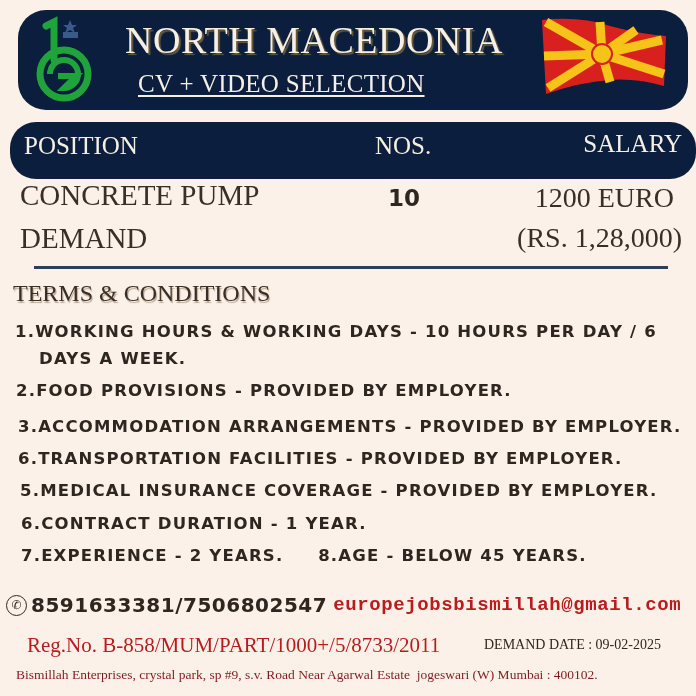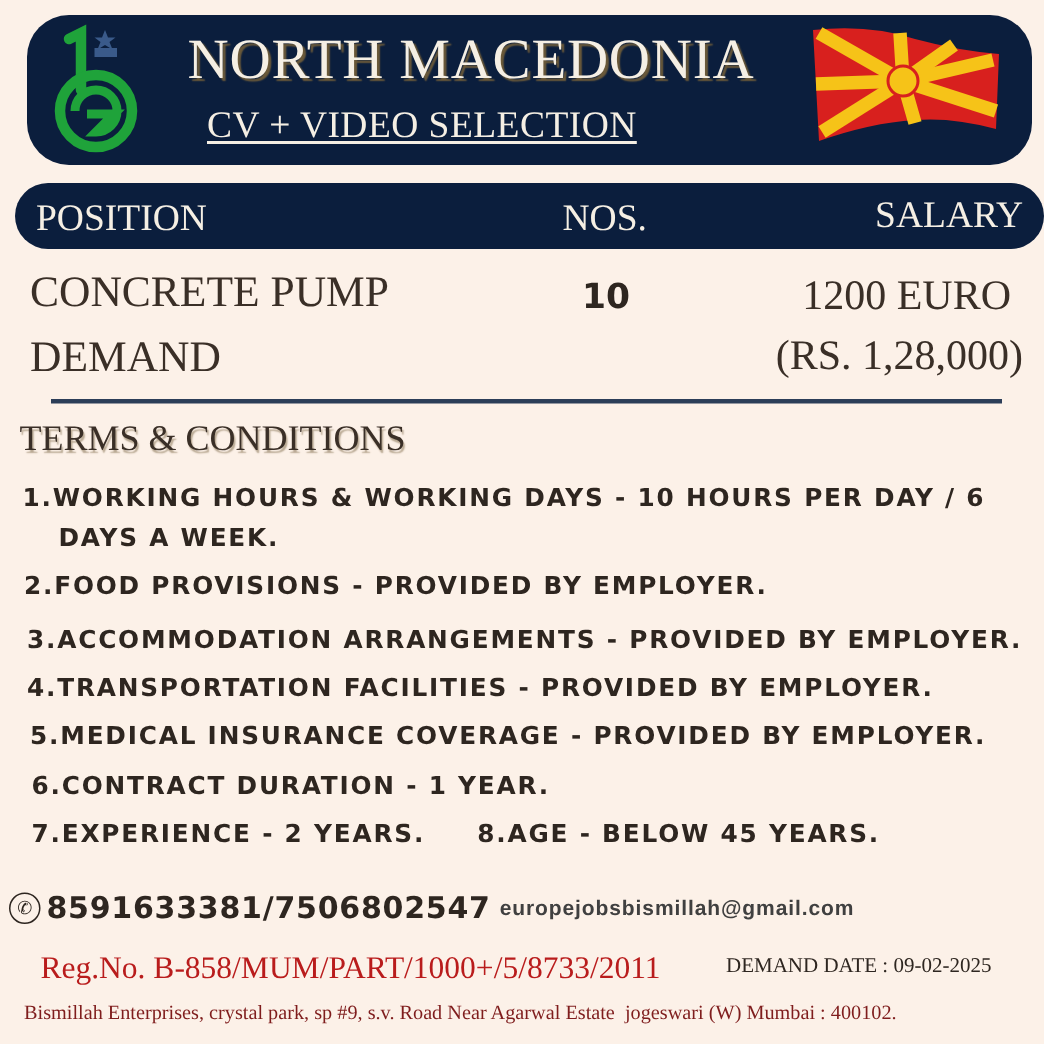--- a/index.html
+++ b/index.html
@@ -2,32 +2,32 @@
 <html><head>
 <meta charset="utf-8">
 <style>
   html, body { margin:0; padding:0; }
   body { width:696px; height:696px; background:#fcf1e8; position:relative; overflow:hidden; font-family:"Liberation Sans", sans-serif; color:#2e2620; }
   .banner { position:absolute; left:18px; top:10px; width:670px; height:100px; background:#0b1e3d; border-radius:28px; }
   .logo { position:absolute; left:28px; top:16px; width:70px; height:88px; }
   .title { position:absolute; left:104px; top:18px; width:420px; text-align:center; font-family:"Liberation Serif", serif; font-size:38px; color:#f5efe4; letter-spacing:0.5px; text-shadow:2px 2px 1px #6b5a3a; white-space:nowrap; }
   .subtitle { position:absolute; left:138px; top:70px; font-family:"Liberation Serif", serif; font-size:25px; color:#f5efe4; text-decoration:underline; text-underline-offset:3px; white-space:nowrap; letter-spacing:0.3px; }
   .flag { position:absolute; left:540px; top:16px; width:130px; height:80px; }
-  .hdr { position:absolute; left:10px; top:122px; width:686px; height:44px; background:#0b1e3d; border-radius:26px; }
+  .hdr { position:absolute; left:10px; top:122px; width:686px; height:57px; background:#0b1e3d; border-radius:26px; }
   .hdr span { position:absolute; top:10px; font-family:"Liberation Serif", serif; font-size:25px; color:#f5efe4; white-space:nowrap; }
   .pos { position:absolute; font-family:"Liberation Serif", serif; font-size:29px; color:#3a2f27; white-space:nowrap; }
   .nos { position:absolute; left:388px; top:185px; font-family:"DejaVu Sans", sans-serif; font-weight:bold; font-size:23px; color:#2e2620; }
   .sal { position:absolute; font-family:"Liberation Serif", serif; font-size:28px; color:#3a2f27; white-space:nowrap; text-align:left; }
   .rule { position:absolute; left:34px; top:266px; width:634px; height:3px; background:#2c3e58; }
   .terms-title { position:absolute; left:13px; top:280px; font-family:"Liberation Serif", serif; font-size:24px; color:#3a2f27; text-shadow:1px 2px 1px #b8a892; white-space:nowrap; }
   .term { position:absolute; font-family:"DejaVu Sans", sans-serif; font-weight:bold; font-size:16.5px; color:#2e2620; letter-spacing:1.2px; white-space:nowrap; }
   .contact { position:absolute; top:593px; left:6px; white-space:nowrap; }
   .phone-icon { display:inline-block; width:19px; height:19px; border:1.5px solid #2e2620; border-radius:50%; text-align:center; font-size:12px; line-height:19px; vertical-align:middle; margin-right:4px; }
   .phone { font-family:"DejaVu Sans", sans-serif; font-weight:bold; font-size:20px; letter-spacing:0.5px; color:#2e2620; vertical-align:middle;margin-top:43px; }
-  .email { font-family:Liberation Sans, sans-serif; font-weight:bold; font-size:14px; letter-spacing:0.6px; color:#404040; vertical-align:middle; margin-left:6px; }
+  .email { font-family:Liberation Mono, monospace; font-weight:bold; font-size:19px; letter-spacing:0.6px; color:#b91c1c; vertical-align:middle; margin-left:6px; }
   .regno { position:absolute; left:27px; top:633px; font-family:"Liberation Serif", serif; font-size:21px; color:#b91c1c; white-space:nowrap; }
   .demand { position:absolute; left:484px; top:637px; font-family:"Liberation Serif", serif; font-size:14px; color:#2e2620; white-space:nowrap; }
   .address { position:absolute; left:16px; top:667px; font-family:"Liberation Serif", serif; font-size:13.5px; color:#7f1d1d; white-space:nowrap; }
 </style>
 </head>
 <body>
 
 <div class="banner"></div>
 
 <svg class="logo" viewBox="0 0 70 88">
@@ -71,21 +71,21 @@
 <div class="sal" style="right:14px; top:222px;">(RS. 1,28,000)</div>
 
 <div class="rule"></div>
 
 <div class="terms-title">TERMS &amp; CONDITIONS</div>
 
 <div class="term" style="left:15px; top:322px;">1.WORKING HOURS &amp; WORKING DAYS - 10 HOURS PER DAY / 6</div>
 <div class="term" style="left:39px; top:349px;">DAYS  A WEEK.</div>
 <div class="term" style="left:16px; top:381px;">2.FOOD PROVISIONS - PROVIDED BY EMPLOYER.</div>
 <div class="term" style="left:18px; top:417px;">3.ACCOMMODATION ARRANGEMENTS - PROVIDED BY EMPLOYER.</div>
-<div class="term" style="left:18px; top:449px;">4.TRANSPORTATION FACILITIES - PROVIDED BY EMPLOYER.</div>
+<div class="term" style="left:18px; top:449px;">6.TRANSPORTATION FACILITIES - PROVIDED BY EMPLOYER.</div>
 <div class="term" style="left:20px; top:481px;">5.MEDICAL INSURANCE COVERAGE - PROVIDED BY EMPLOYER.</div>
 <div class="term" style="left:21px; top:514px;">6.CONTRACT DURATION - 1 YEAR.</div>
 <div class="term" style="left:21px; top:546px; white-space:pre;">7.EXPERIENCE - 2 YEARS.     8.AGE - BELOW 45 YEARS.</div>
 
 <div class="contact">
   <span class="phone-icon">✆</span><span class="phone">8591633381/7506802547</span><span class="email">europejobsbismillah@gmail.com</span>
 </div>
 
 <div class="regno">Reg.No. B-858/MUM/PART/1000+/5/8733/2011</div>
 <div class="demand">DEMAND DATE : 09-02-2025</div>

